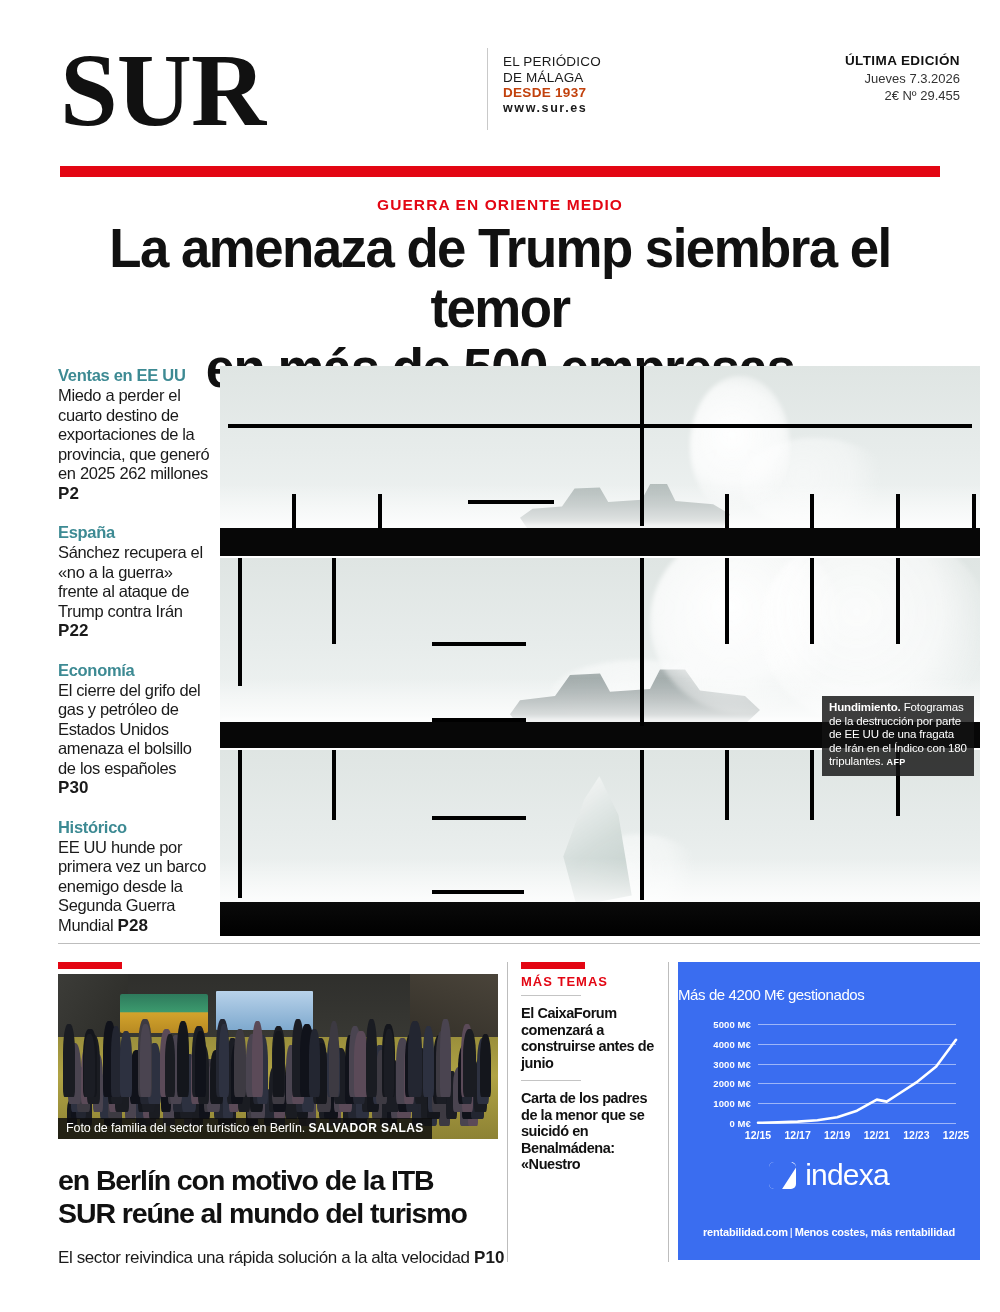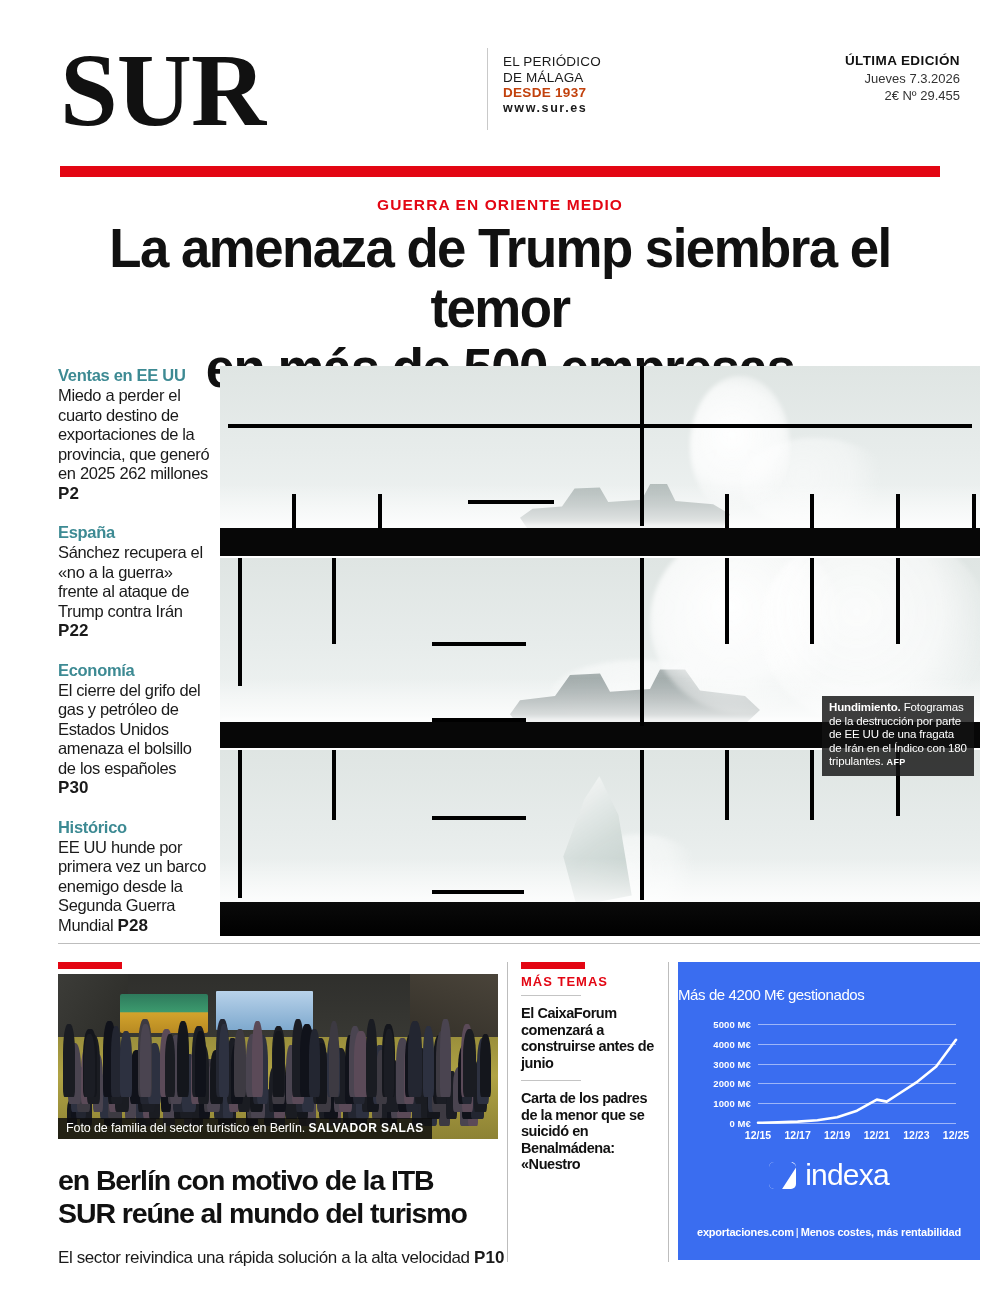--- a/index.html
+++ b/index.html
@@ -660,17 +660,17 @@
           <div class="xlabel" style="left: 100%;">12/25</div>
         </div>
     </div>
 
     <div class="ad-logo">
       <span class="ad-mark"></span>
       <span class="ad-wordmark">indexa</span>
     </div>
 
     <div class="ad-footer">
-      <span>exportaciones.com</span><span class="bar">|</span><span>Menos costes, más rentabilidad</span>
+      <span>rentabilidad.com</span><span class="bar">|</span><span>Menos costes, más rentabilidad</span>
     </div>
   </div>
 
 </div>
 
 </body></html>

